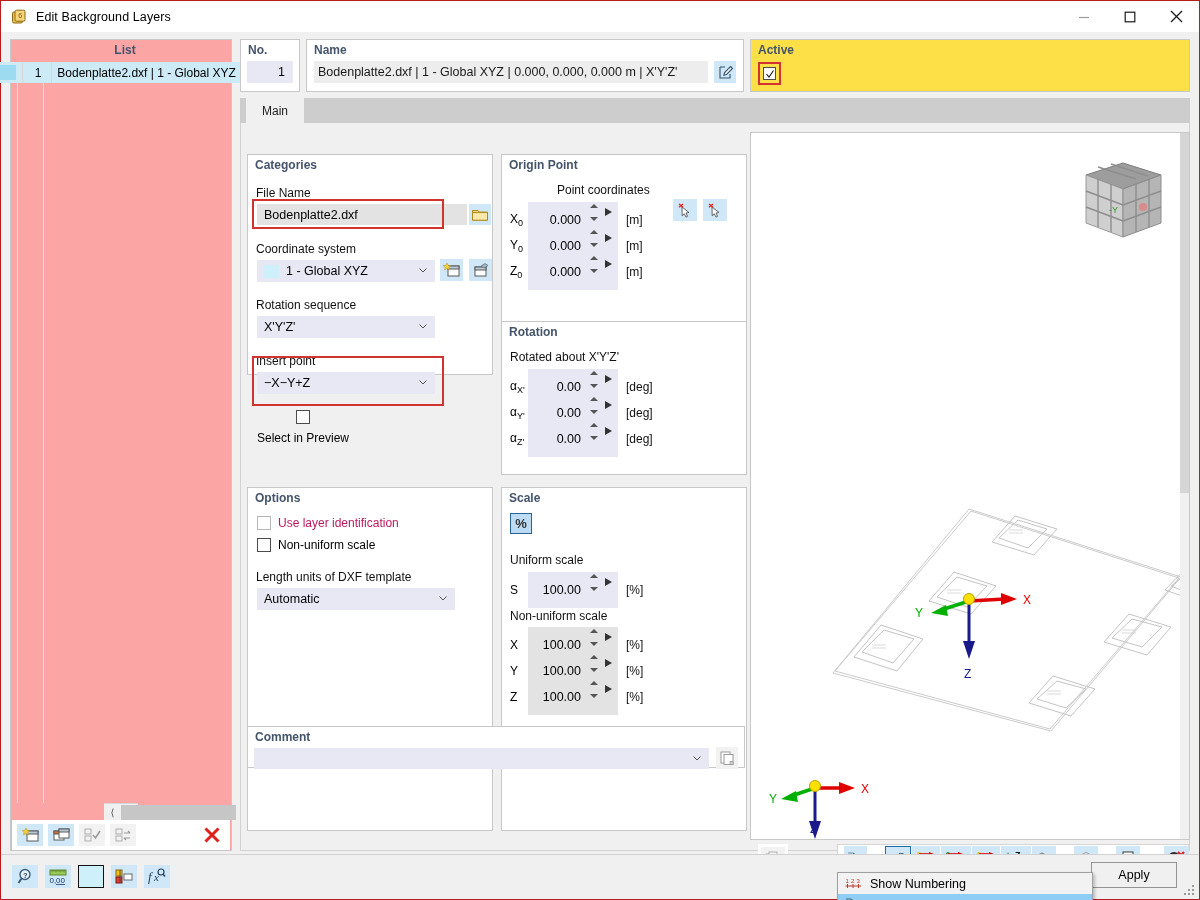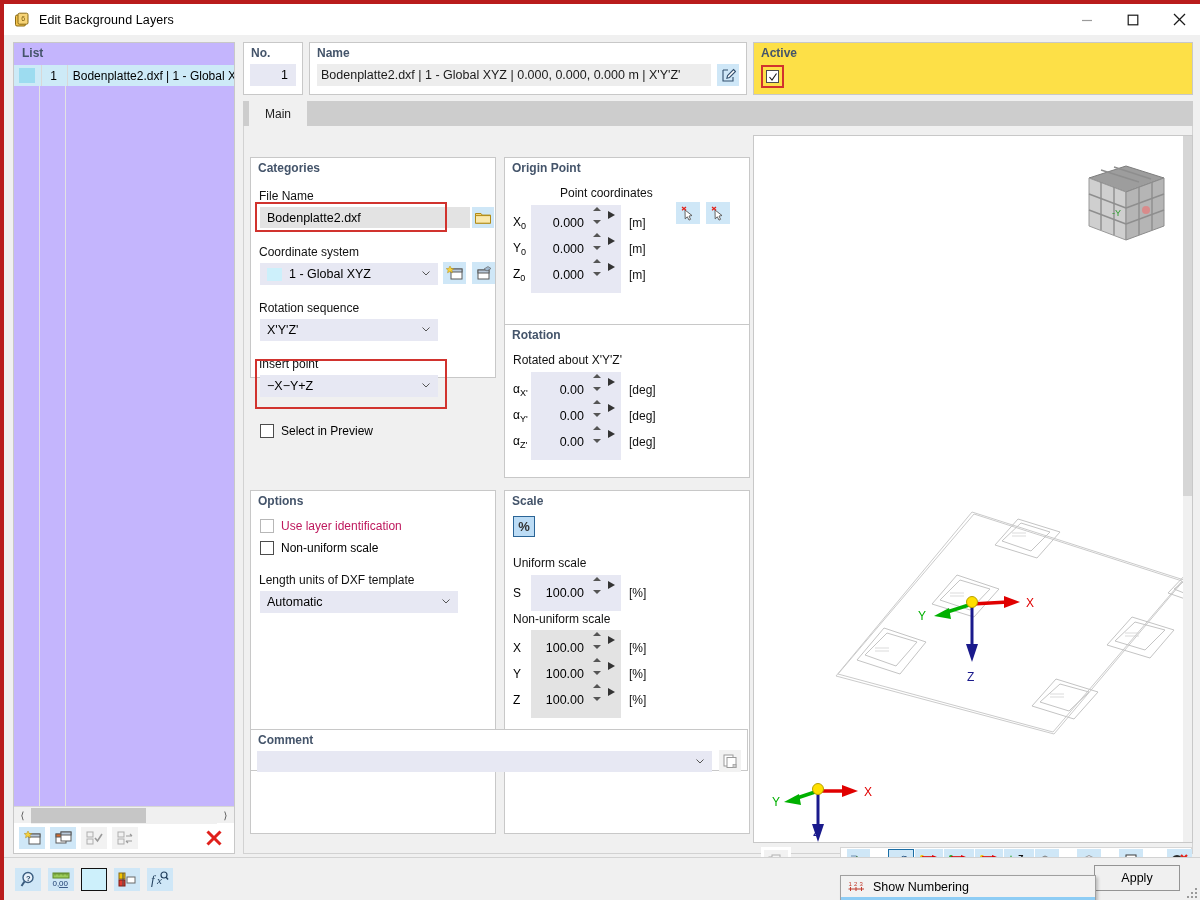--- a/index.html
+++ b/index.html
@@ -9,21 +9,21 @@
     font-family: "Liberation Sans", sans-serif;
     font-size: 12px;
     color: #000;
     overflow: hidden;
     background: #ffffff;
   }
   #app {
     position: relative;
     width: 1200px; height: 900px;
     background: #f0f0f0;
-    border: 4px solid #b91c1c;
+    border: 1px solid #b91c1c;
   }
 
   
   #titlebar {
     position: absolute; left: 0; top: 0; width: 1198px; height: 31px;
     background: #ffffff;
     display: flex; align-items: center;
   }
   #titlebar .app-icon {
     width: 18px; height: 18px; margin-left: 9px; margin-right: 8px;
@@ -40,22 +40,22 @@
 
   
   #content {
     position: absolute; left: 0; top: 31px; width: 1198px; height: 867px;
     background: #f0f0f0;
   }
 
   
   #list-panel {
     position: absolute; left: 9px; top: 7px; width: 222px; height: 812px;
-    background: #c4b5fd; border: 1px solid #c8c8c8;
-    display: flex; flex-direction: column;
+    background: #fca5a5; border: 1px solid #c8c8c8;
+    display: flex; flex-direction: column; align-items: center;
   }
   #list-header {
     height: 22px; padding: 3px 0 0 8px;
     font-weight: bold; color: #44546a; font-size: 12px;
   }
   #list-table { flex: 1; position: relative; overflow: hidden; }
   .list-row {
     display: flex; height: 21px; align-items: center;
     background: #cdeaf7;
   }
@@ -415,21 +415,21 @@
         </div>
 
         <div class="fieldlabel" style="position:absolute;left:8px;top:199px;">Insert point</div>
         <div class="sel" style="position:absolute;left:9px;top:217px;width:178px;">
           <span>−X−Y+Z</span>
           <svg class="chev" viewBox="0 0 8 5">
               <path d="M0.5 0.5 L4 4 L7.5 0.5" fill="none" stroke="#555" stroke-width="1"></path>
             </svg>
         </div>
 
-        <div class="chkrow" style="position:absolute;left:9px;top:266px;">
+        <div class="chkrow" style="position:absolute;left:9px;top:255px;flex-direction:column;">
           <span class="chk big"></span>
           <span>Select in Preview</span>
         </div>
       </div>
 
       <div class="redbox" style="left:11px; top:76px; width:192px; height:30px;"></div>
       <div class="redbox" style="left:11px; top:233px; width:192px; height:50px;"></div>
 
       <div class="group" style="left:6px; top:364px; width:246px; height:344px;">
         <div class="grp-title">Options</div>

